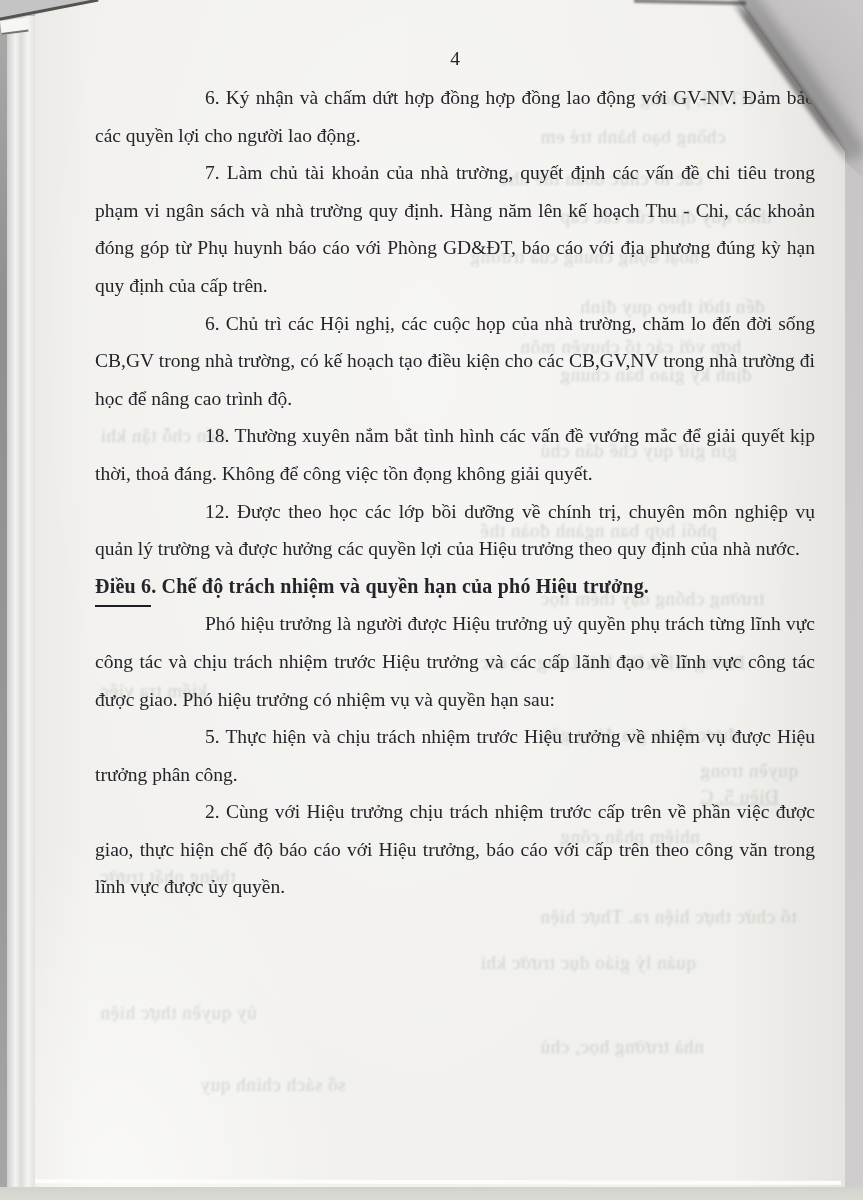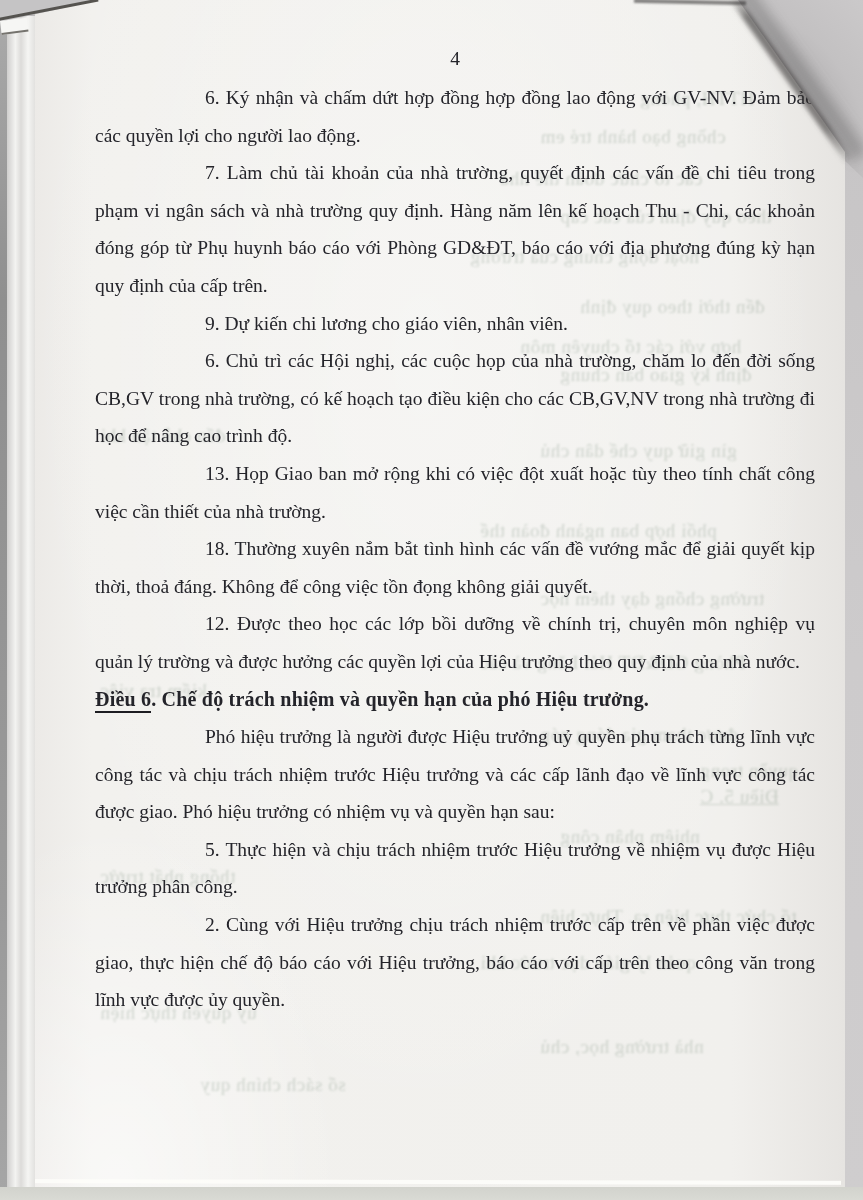--- a/index.html
+++ b/index.html
@@ -24,21 +24,21 @@
     clip-path:polygon(0 0,703px 0,810px 152px,810px 1187px,0 1187px);
   }
   .text-col{
     position:absolute;left:60px;top:40px;width:720px;
     color:#24242a;font-size:19.5px;line-height:37.6px;
     filter:blur(.25px);
   }
   .page-number{text-align:center;height:39px;}
   p.para{margin:0;text-indent:110px;text-align:justify;}
   p.heading{margin:0;font-weight:bold;font-size:20px;letter-spacing:.2px;}
-  .heading-underline{border-bottom:2.2px solid #1d1d22;padding-bottom:1px;}
+  .heading-underline{border-bottom:2.2px solid #1d1d22;padding-bottom:8px;}
   
   .ghost{
     position:absolute;transform:scaleX(-1);color:#627a66;opacity:.26;
     filter:blur(1.3px);font-size:19px;white-space:nowrap;letter-spacing:.6px;
   }
   .g-underline{text-decoration:underline;}
   
   .fold-soft{
     position:absolute;left:749px;top:-16px;width:205px;height:18px;
     transform-origin:0 0;transform:rotate(54.6deg);
@@ -102,23 +102,21 @@
     <div class="ghost" style="left:505px;top:906px">tổ chức thực hiện ra. Thực hiện</div>
     <div class="ghost" style="left:445px;top:952px">quản lý giáo dục trước khi</div>
     <div class="ghost" style="left:65px;top:1002px">ủy quyền thực hiện</div>
     <div class="ghost" style="left:505px;top:1036px">nhà trường học, chủ</div>
     <div class="ghost" style="left:165px;top:1074px">sổ sách chính quy</div>
 
     <div class="text-col">
       <div class="page-number">4</div>
       <p class="para">6. Ký nhận và chấm dứt hợp đồng hợp đồng lao động với GV-NV. Đảm bảo các quyền lợi cho người lao động.</p>
       <p class="para">7. Làm chủ tài khoản của nhà trường, quyết định các vấn đề chi tiêu trong phạm vi ngân sách và nhà trường quy định. Hàng năm lên kế hoạch Thu - Chi, các khoản đóng góp từ Phụ huynh báo cáo với Phòng GD&amp;ĐT, báo cáo với địa phương đúng kỳ hạn quy định của cấp trên.</p>
-      <p class="para">9. Dự kiến chi lương cho giáo viên, nhân viên.</p>
       <p class="para">6. Chủ trì các Hội nghị, các cuộc họp của nhà trường, chăm lo đến đời sống CB,GV trong nhà trường, có kế hoạch tạo điều kiện cho các CB,GV,NV trong nhà trường đi học để nâng cao trình độ.</p>
-      <p class="para">13. Họp Giao ban mở rộng khi có việc đột xuất hoặc tùy theo tính chất công việc cần thiết của nhà trường.</p>
       <p class="para">18. Thường xuyên nắm bắt tình hình các vấn đề vướng mắc để giải quyết kịp thời, thoả đáng. Không để công việc tồn đọng không giải quyết.</p>
       <p class="para">12. Được theo học các lớp bồi dưỡng về chính trị, chuyên môn nghiệp vụ quản lý trường và được hưởng các quyền lợi của Hiệu trưởng theo quy định của nhà nước.</p>
       <p class="heading"><span class="heading-underline">Điều 6</span><span>. Chế độ trách nhiệm và quyền hạn của phó Hiệu trưởng.</span></p>
       <p class="para">Phó hiệu trưởng là người được Hiệu trưởng uỷ quyền phụ trách từng lĩnh vực công tác và chịu trách nhiệm trước Hiệu trưởng và các cấp lãnh đạo về lĩnh vực công tác được giao. Phó hiệu trưởng có nhiệm vụ và quyền hạn sau:</p>
       <p class="para">5. Thực hiện và chịu trách nhiệm trước Hiệu trưởng về nhiệm vụ được Hiệu trưởng phân công.</p>
       <p class="para">2. Cùng với Hiệu trưởng chịu trách nhiệm trước cấp trên về phần việc được giao, thực hiện chế độ báo cáo với Hiệu trưởng, báo cáo với cấp trên theo công văn trong lĩnh vực được ủy quyền.</p>
 
     </div>
   </div>
 

